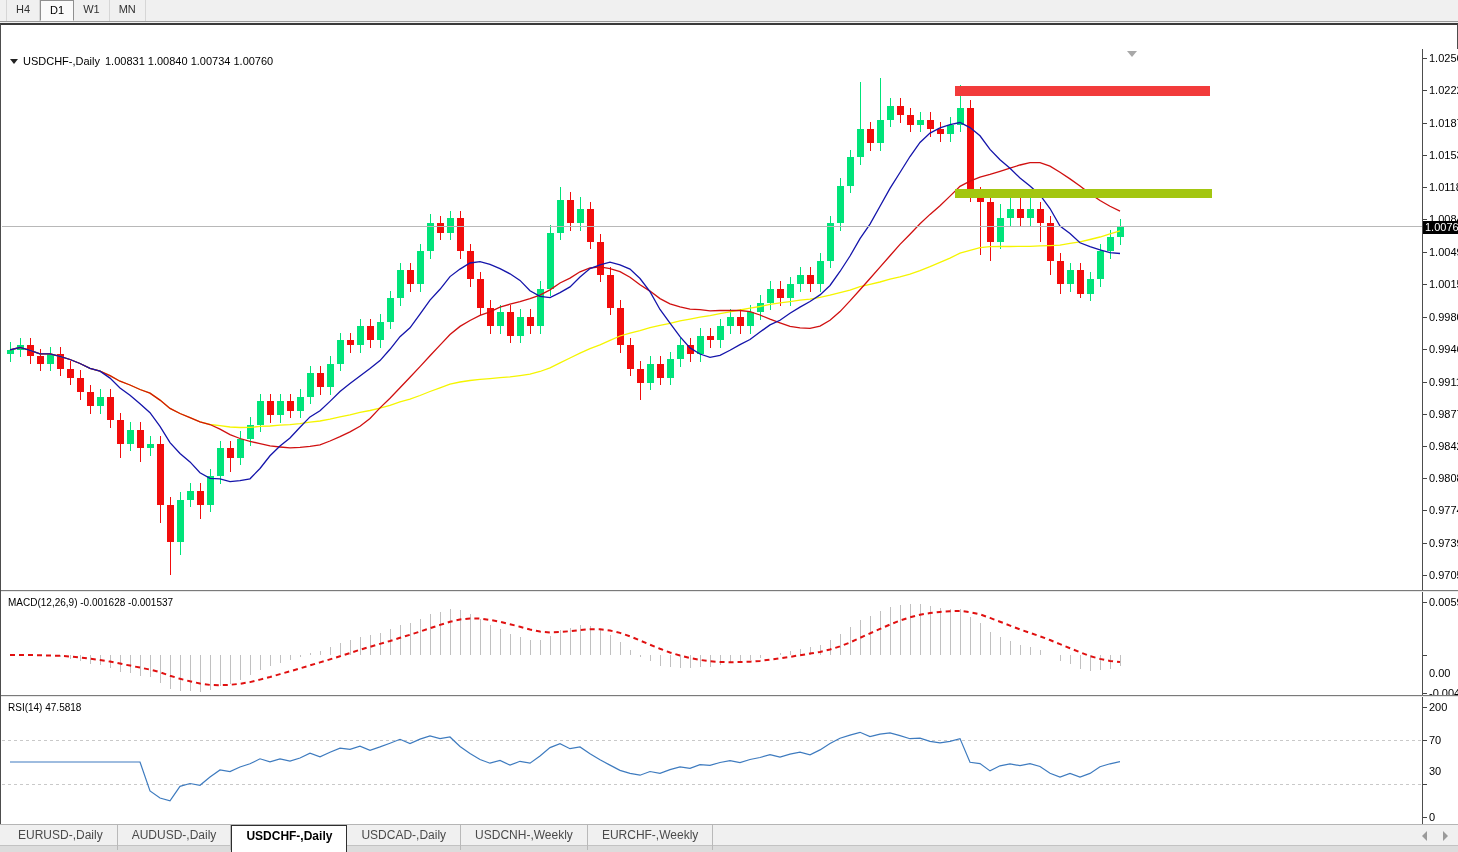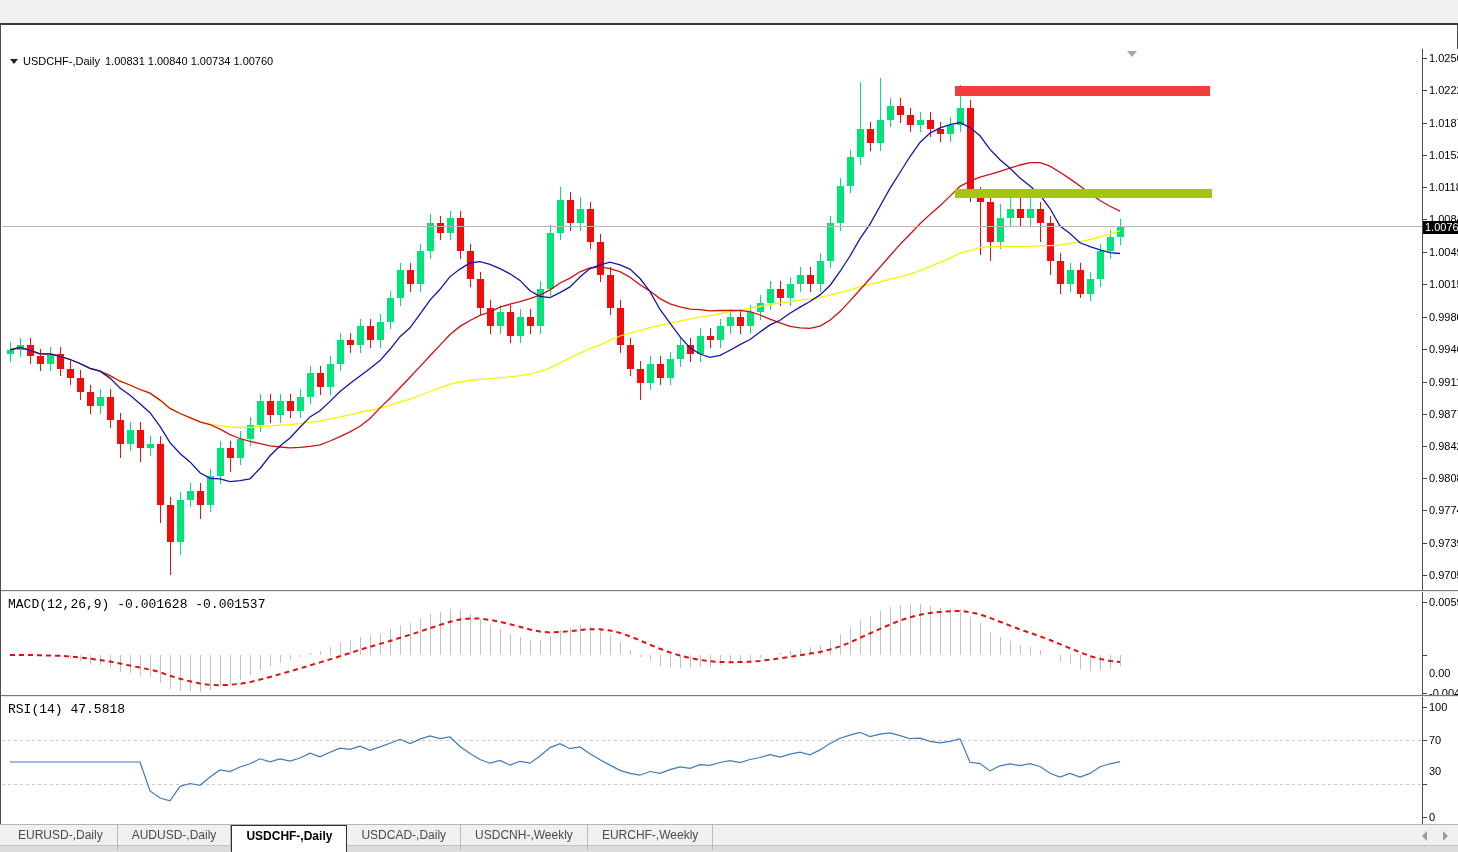--- a/index.html
+++ b/index.html
@@ -25,21 +25,21 @@
   .split{position:absolute;left:0;width:1457px;height:1px;background:#7a7a7a;}
   .split2{position:absolute;left:0;width:1457px;height:1px;background:#e8e8e8;}
   .axis-label{position:absolute;left:6px;font-size:11px;color:#000;white-space:nowrap;}
   .axis-tick{position:absolute;left:0;width:4px;height:1px;background:#444;}
   #price-tag{position:absolute;left:1422px;width:36px;height:13px;background:#000;color:#fff;
     font-size:11px;line-height:13px;text-align:left;padding-left:2px;box-sizing:border-box;z-index:5;}
   #chart-title{position:absolute;left:9px;top:30px;font-size:11px;color:#000;z-index:4;display:flex;align-items:center;gap:5px;}
   #title-drop{width:0;height:0;border-left:4px solid transparent;border-right:4px solid transparent;border-top:5px solid #222;}
   #autoscroll-marker{position:absolute;left:1126px;top:26px;width:0;height:0;z-index:4;
     border-left:5px solid transparent;border-right:5px solid transparent;border-top:6px solid #a8a8a8;}
-  .pane-label{position:absolute;left:6px;top:5px;font-size:13px;color:#000;z-index:4;white-space:nowrap;font-family:Liberation Mono, monospace;}
+  .pane-label{position:absolute;left:6px;top:5px;font-size:10px;color:#000;z-index:4;white-space:nowrap;}
   
   #date-axis{position:absolute;left:0;top:806px;width:1457px;height:17px;background:#fff;border-top:1px solid #4d4d4d;}
   .date-label{position:absolute;top:3px;font-size:11px;color:#000;transform:translateX(-50%);white-space:nowrap;}
   .date-tick{position:absolute;top:0;width:1px;height:3px;background:#444;}
   
   #tabbar{position:absolute;left:0;top:824px;width:1458px;height:28px;background:#f0f0f0;border-top:1px solid #b5b5b5;}
   #tabstrip-shade{position:absolute;left:0;top:20px;width:1458px;height:8px;background:#dcdcdc;border-top:1px solid #c2c2c2;}
   #tabs{position:absolute;left:4px;top:0;height:36px;display:flex;z-index:2;}
   .tab{font-size:12px;color:#4a4a4a;padding:3px 14px 0 14px;border-right:1px solid #b9b9b9;cursor:default;height:25px;box-sizing:border-box;}
   .tab.active{background:#fff;border:1px solid #2e2e2e;border-bottom:none;color:#000;font-weight:bold;height:28px;padding-top:3px;z-index:3;}
@@ -47,20 +47,26 @@
   .tab-arrow{width:0;height:0;border-top:5px solid transparent;border-bottom:5px solid transparent;}
   #tab-arrow-left{border-right:5px solid #9a9a9a;}
   #tab-arrow-right{border-left:5px solid #9a9a9a;}
   svg{position:absolute;left:0;top:0;shape-rendering:crispEdges;}
 </style>
 </head>
 <body>
 
 <div id="app">
 
+  <div id="toolbar">
+      <div class="tf-btn">H4</div>
+      <div class="tf-btn active">D1</div>
+      <div class="tf-btn">W1</div>
+      <div class="tf-btn">MN</div>
+    </div>
 
   <div id="chartwin">
     <div id="chart-title">
       <span id="title-drop"></span>
       <span>USDCHF-,Daily</span>
       <span>1.00831 1.00840 1.00734 1.00760</span>
     </div>
     <div id="autoscroll-marker"></div>
 
     <div id="price-pane">
@@ -475,21 +481,21 @@
         <span>RSI(14)</span> <span>47.5818</span>
       </div>
     <svg width="1420" height="132">
           <line x1="0" y1="43" x2="1420" y2="43" stroke="#C9C9C9" stroke-width="1" stroke-dasharray="3,3"></line>
           <line x1="0" y1="87" x2="1420" y2="87" stroke="#C9C9C9" stroke-width="1" stroke-dasharray="3,3"></line>
           <polyline points="8,65.0 18,65.0 28,65.0 38,65.0 48,65.0 58,65.0 68,65.0 78,65.0 88,65.0 98,65.0 108,65.0 118,65.0 128,65.0 138,65.0 148,93.9 158,101.0 168,103.8 178,89.3 188,86.5 198,88.3 208,80.1 218,72.9 228,74.6 238,70.0 248,66.8 258,61.8 268,64.9 278,61.9 288,64.1 298,61.0 308,56.2 318,59.8 328,55.2 338,51.1 348,52.4 358,49.2 368,53.3 378,49.9 388,46.2 398,42.3 408,46.6 418,42.1 428,38.9 438,41.7 448,40.0 458,49.5 468,56.4 478,62.5 488,66.2 498,63.5 508,68.1 518,64.3 528,66.2 538,59.0 548,50.6 558,46.6 568,51.7 578,49.9 588,56.8 598,62.8 608,68.1 618,73.4 628,76.4 638,78.2 648,74.5 658,76.4 668,72.6 678,69.9 688,71.4 698,67.6 708,68.4 718,65.5 728,63.6 738,65.6 748,62.5 758,60.5 768,57.6 778,60.1 788,57.1 798,55.1 808,57.9 818,52.9 828,46.4 838,41.3 848,38.1 858,35.3 868,39.6 878,37.1 888,35.8 898,38.7 908,41.7 918,41.1 928,44.3 938,45.9 948,44.3 958,41.6 968,65.3 978,66.6 988,73.9 998,68.8 1008,66.9 1018,68.7 1028,66.6 1038,69.5 1048,76.3 1058,80.0 1068,76.4 1078,80.0 1088,76.4 1098,69.8 1108,66.8 1118,64.6" fill="none" stroke="#3E7BBF" stroke-width="1.2" shape-rendering="auto"></polyline>
         </svg>
       </div>
     <div id="rsi-axis" class="vaxis">
         <div class="axis-tick" style="top: 10px;"></div>
-        <div class="axis-label" style="top: 4px;">100</div>
+        <div class="axis-label" style="top: 4px;">200</div>
         <div class="axis-tick" style="top: 43px;"></div>
         <div class="axis-label" style="top: 37px;">70</div>
         <div class="axis-tick" style="top: 87px;"></div>
         <div class="axis-label" style="top: 68px;">30</div>
         <div class="axis-tick" style="top: 120px;"></div>
         <div class="axis-label" style="top: 114px;">0</div>
       </div>
 
     <div id="date-axis">
         <div class="date-tick" style="left: 30px;"></div>

